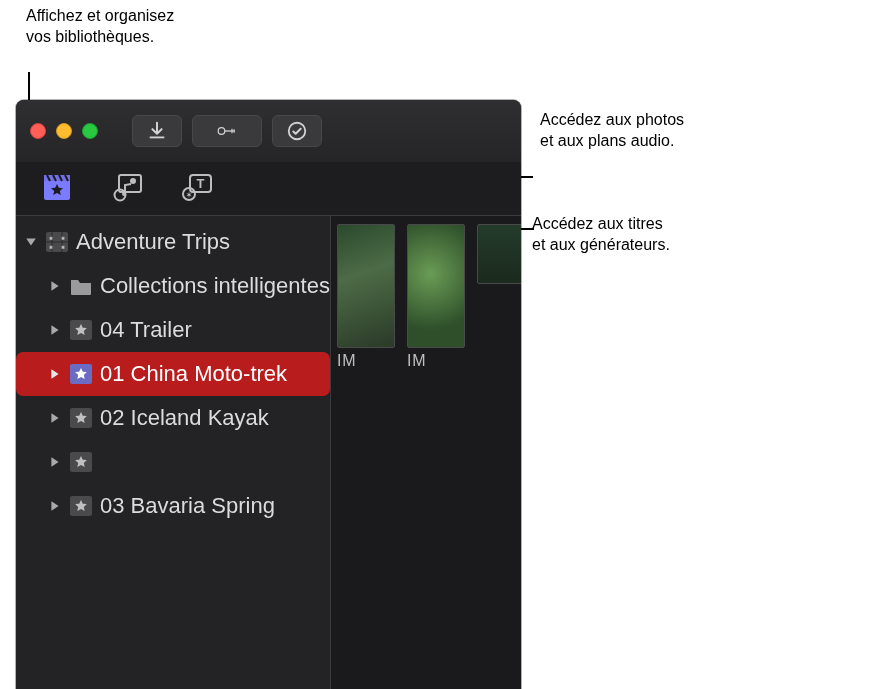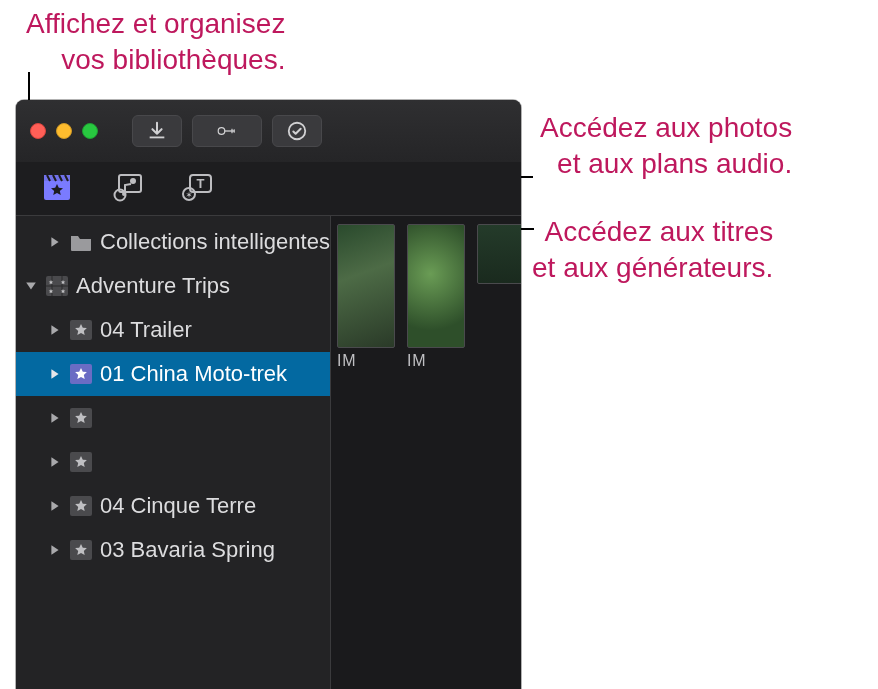--- a/index.html
+++ b/index.html
@@ -7,24 +7,23 @@
     width: 878px;
     height: 689px;
     background: #ffffff;
     font-family: -apple-system, "Helvetica Neue", Arial, sans-serif;
     position: relative;
     overflow: hidden;
   }
 
   .callout {
     position: absolute;
-    font-size: 28px;
+    font-size: 16px;
     line-height: 1.3;
-    color: #be185d;
-    text-align: right;
+    color: #000000;
   }
   .callout-line {
     position: absolute;
     background: #000;
   }
 
   .app-window {
     position: absolute;
     left: 16px;
     top: 100px;
@@ -126,21 +125,21 @@
   .tree { padding-top: 4px; }
   .row {
     display: flex;
     align-items: center;
     height: 44px;
     padding-left: 8px;
     gap: 6px;
     white-space: nowrap;
   }
   .row.indent1 { padding-left: 32px; }
-  .row.selected { background: #0369a1; color:#ffffff; }
+  .row.selected { background: #b91c1c; color:#ffffff;border-radius:7px; }
 
   .disclosure {
     width: 14px; height: 14px;
     display: inline-flex; align-items:center; justify-content:center;
   }
   .disclosure svg { width:12px; height:12px; fill:#a9a9ac; }
   .row.root .disclosure svg { transform: rotate(90deg); }
 
   .lib-icon, .folder-icon, .event-icon {
     width: 26px; height: 22px;
@@ -239,34 +238,20 @@
             <text x="8" y="26" font-size="9" fill="currentColor" text-anchor="middle">✶</text>
           </svg>
       </span>
     </div>
   </div>
 
   <div class="content-area">
     <div class="sidebar">
       <div class="tree">
 
-        <div class="row indent1">
-          <span class="disclosure">
-            <svg viewBox="0 0 10 10">
-                <path d="M2 1l6 4-6 4z"></path>
-              </svg>
-          </span>
-          <span class="folder-icon">
-            <svg viewBox="0 0 24 22">
-                <path fill="#9a9a9d" d="M2 5h7l2 3h11v11a1 1 0 0 1-1 1H3a1 1 0 0 1-1-1V5z"></path>
-              </svg>
-          </span>
-          <span class="row-label">Collections intelligentes</span>
-        </div>
-
         <div class="row root">
           <span class="disclosure">
             <svg viewBox="0 0 10 10">
                 <path d="M2 1l6 4-6 4z"></path>
               </svg>
           </span>
           <span class="lib-icon">
             <svg viewBox="0 0 24 22">
                 <rect x="1" y="1" width="22" height="20" rx="2" fill="#4a4a4d"></rect>
                 <path d="M7 1v20M17 1v20M1 11h22" stroke="#2a2a2c" stroke-width="1"></path>
@@ -274,20 +259,34 @@
                 <path class="star-path" d="M18 5l.7 1.4 1.6.2-1.2 1 .3 1.5L18 8.4l-1.4.7.3-1.5-1.2-1 1.6-.2z"></path>
                 <path class="star-path" d="M6 14l.7 1.4 1.6.2-1.2 1 .3 1.5L6 17.4l-1.4.7.3-1.5-1.2-1 1.6-.2z"></path>
                 <path class="star-path" d="M18 14l.7 1.4 1.6.2-1.2 1 .3 1.5-1.4-.7-1.4.7.3-1.5-1.2-1 1.6-.2z"></path>
               </svg>
           </span>
           <span class="row-label">Adventure Trips</span>
         </div>
 
         <div class="row indent1">
           <span class="disclosure">
+            <svg viewBox="0 0 10 10">
+                <path d="M2 1l6 4-6 4z"></path>
+              </svg>
+          </span>
+          <span class="folder-icon">
+            <svg viewBox="0 0 24 22">
+                <path fill="#9a9a9d" d="M2 5h7l2 3h11v11a1 1 0 0 1-1 1H3a1 1 0 0 1-1-1V5z"></path>
+              </svg>
+          </span>
+          <span class="row-label">Collections intelligentes</span>
+        </div>
+
+        <div class="row indent1">
+          <span class="disclosure">
               <svg viewBox="0 0 10 10">
                 <path d="M2 1l6 4-6 4z"></path>
               </svg>
             </span>
           <span class="event-icon">
               <svg viewBox="0 0 24 22">
                 <rect x="1" y="1" width="22" height="20" rx="2" fill="#4a4a4d"></rect>
                 <path class="star-path" d="M12 5l1.8 3.7 4.1.4-3.1 2.8.9 4L12 14l-3.7 1.9.9-4L6.1 9.1l4.1-.4z"></path>
               </svg>
             </span>
@@ -314,50 +313,37 @@
               <svg viewBox="0 0 10 10">
                 <path d="M2 1l6 4-6 4z"></path>
               </svg>
             </span>
           <span class="event-icon">
               <svg viewBox="0 0 24 22">
                 <rect x="1" y="1" width="22" height="20" rx="2" fill="#4a4a4d"></rect>
                 <path class="star-path" d="M12 5l1.8 3.7 4.1.4-3.1 2.8.9 4L12 14l-3.7 1.9.9-4L6.1 9.1l4.1-.4z"></path>
               </svg>
             </span>
-        </div>
-
-        <div class="row indent1">
-          <span class="disclosure">
-              <svg viewBox="0 0 10 10">
-                <path d="M2 1l6 4-6 4z"></path>
-              </svg>
-            </span>
-          <span class="event-icon">
-              <svg viewBox="0 0 24 22">
-                <rect x="1" y="1" width="22" height="20" rx="2" fill="#4a4a4d"></rect>
-                <path class="star-path" d="M12 5l1.8 3.7 4.1.4-3.1 2.8.9 4L12 14l-3.7 1.9.9-4L6.1 9.1l4.1-.4z"></path>
-              </svg>
-            </span>
-        </div>
-
-        <div class="row indent1">
-          <span class="disclosure">
-              <svg viewBox="0 0 10 10">
-                <path d="M2 1l6 4-6 4z"></path>
-              </svg>
-            </span>
-          <span class="event-icon">
-              <svg viewBox="0 0 24 22">
-                <rect x="1" y="1" width="22" height="20" rx="2" fill="#4a4a4d"></rect>
-                <path class="star-path" d="M12 5l1.8 3.7 4.1.4-3.1 2.8.9 4L12 14l-3.7 1.9.9-4L6.1 9.1l4.1-.4z"></path>
-              </svg>
-            </span>
-          <span class="row-label">04 Cinque Terre</span>
-        </div>
+          <span class="row-label">02 Iceland Kayak</span>
+        </div>
+
+        <div class="row indent1">
+          <span class="disclosure">
+              <svg viewBox="0 0 10 10">
+                <path d="M2 1l6 4-6 4z"></path>
+              </svg>
+            </span>
+          <span class="event-icon">
+              <svg viewBox="0 0 24 22">
+                <rect x="1" y="1" width="22" height="20" rx="2" fill="#4a4a4d"></rect>
+                <path class="star-path" d="M12 5l1.8 3.7 4.1.4-3.1 2.8.9 4L12 14l-3.7 1.9.9-4L6.1 9.1l4.1-.4z"></path>
+              </svg>
+            </span>
+        </div>
+
 
         <div class="row indent1">
           <span class="disclosure">
               <svg viewBox="0 0 10 10">
                 <path d="M2 1l6 4-6 4z"></path>
               </svg>
             </span>
           <span class="event-icon">
               <svg viewBox="0 0 24 22">
                 <rect x="1" y="1" width="22" height="20" rx="2" fill="#4a4a4d"></rect>

